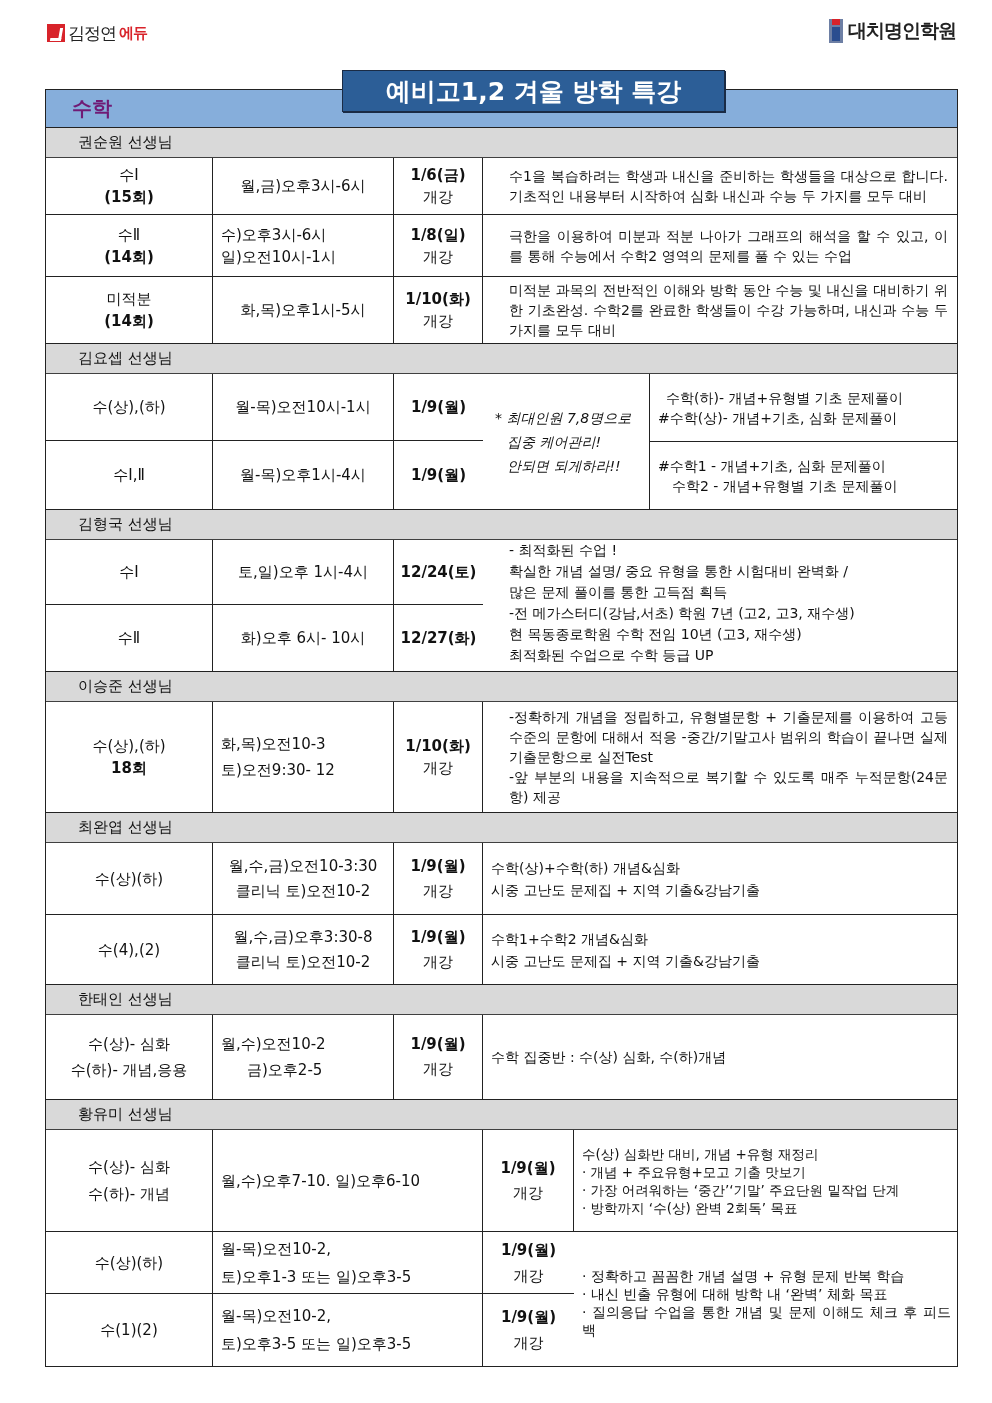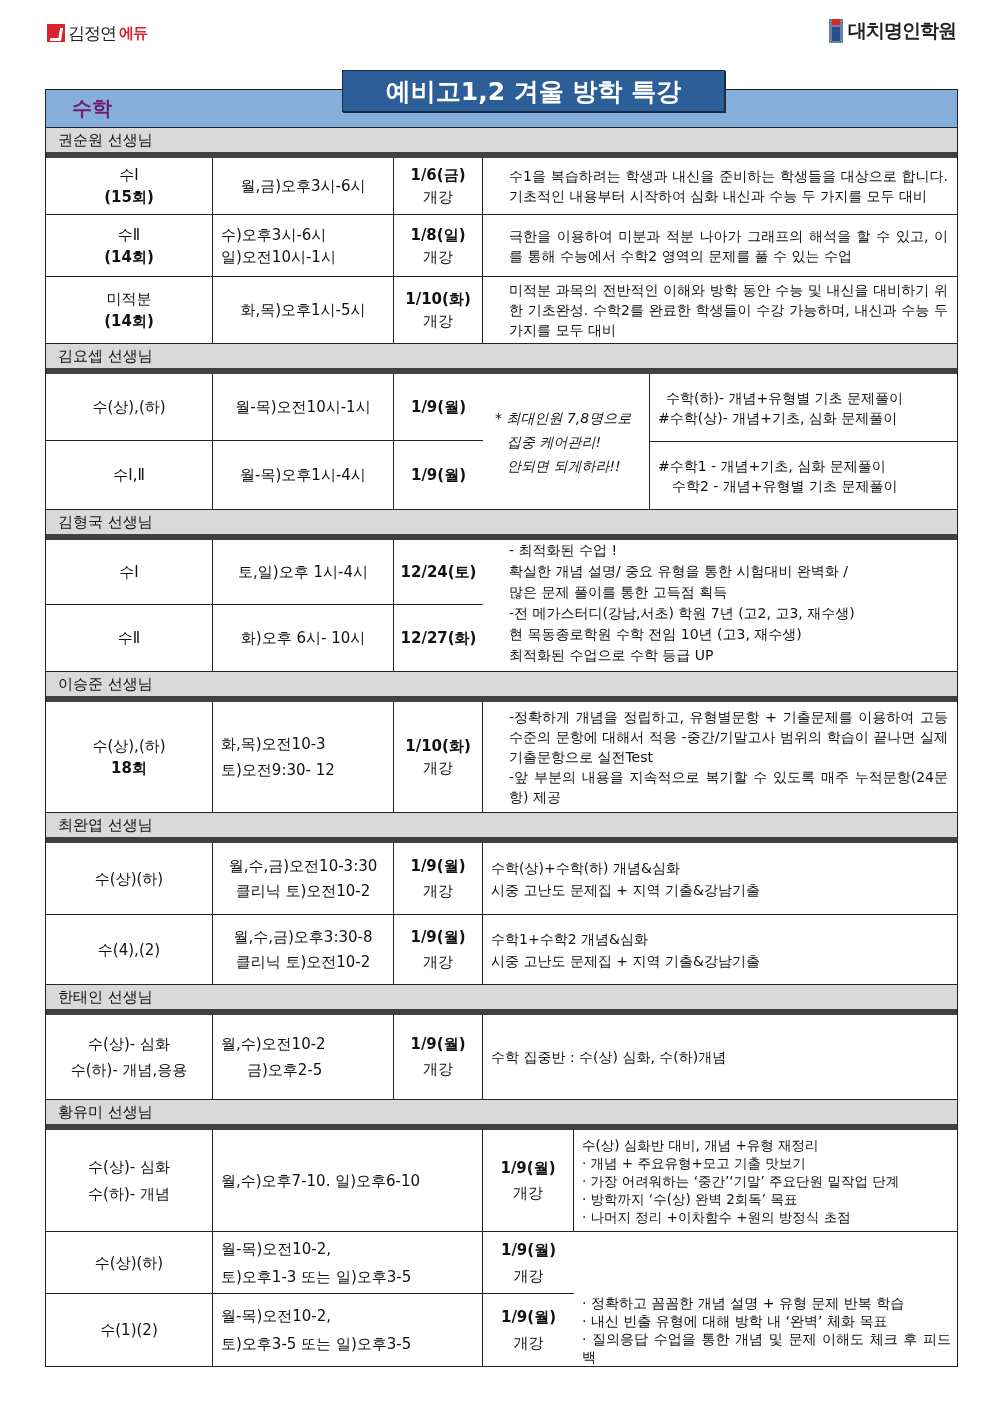--- a/index.html
+++ b/index.html
@@ -18,21 +18,21 @@
   .logo-right .mark::after { content: ""; position: absolute; left: 3px; top: 8px; width: 8px; height: 14px; background: #2a4d8f; }
   .logo-right .name { font-size: 19px; font-weight: bold; color: #222; letter-spacing: -1px; }
 
   .sheet { position: absolute; left: 45px; top: 89px; width: 913px; border: 1px solid #222; }
   .subject-bar { height: 38px; background: #86aedb; border-bottom: 1px solid #222; display: flex; align-items: center; padding-left: 26px; }
   .subject-bar span { font-size: 20px; font-weight: bold; color: #701a75; }
 
   .title-box { position: absolute; left: 342px; top: 70px; width: 383px; height: 42px; background: #2c5e97; border: 1px solid #1a2b45; box-shadow: 1px 1px 0 #1a2b45; display: flex; align-items: center; justify-content: center; z-index: 5; }
   .title-box span { color: #fff; font-size: 25px; font-weight: bold; letter-spacing: 0px; }
 
-  .teacher { height: 30px; background: #d9d9d9; border-bottom: 6px solid #404040; display: flex; align-items: center; padding-left: 12px; font-size: 15px; }
+  .teacher { height: 30px; background: #d9d9d9; border-bottom: 1px solid #404040; display: flex; align-items: center; padding-left: 32px; font-size: 15px; }
 
   .row { display: flex; border-bottom: 1px solid #222; }
   .row:last-child { border-bottom: none; }
   .c { border-right: 1px solid #222; display: flex; flex-direction: column; justify-content: center; font-size: 15px; line-height: 22px; }
   .c:last-child { border-right: none; }
   .c1 { width: 167px; align-items: center; text-align: center; }
   .c2 { width: 181px; padding-left: 8px; }
   .c2.center { align-items: center; text-align: center; padding-left: 0; }
   .c3 { width: 89px; align-items: center; text-align: center; }
   .c4 { flex: 1; padding: 0 9px 0 26px; font-size: 14px; line-height: 20px; text-align: justify; }
@@ -285,21 +285,20 @@
       </div>
     <div class="c c3" style="width:91px; line-height:25px">
         <span class="b">1/9(월)</span>
         <span>개강</span>
       </div>
     <div class="c" style="flex:1; padding-left:8px; font-size:13.5px; line-height:18px;">
       <span>수(상) 심화반 대비, 개념 +유형 재정리</span>
       <span>· 개념 + 주요유형+모고 기출 맛보기</span>
       <span>· 가장 어려워하는 ‘중간’‘기말’ 주요단원 밑작업 단계</span>
       <span>· 방학까지 ‘수(상) 완벽 2회독’ 목표</span>
-      <span>· 나머지 정리 +이차함수 +원의 방정식 초점</span>
     </div>
   </div>
   <div class="block" style="border-bottom:none">
     <div class="left">
       <div class="row" style="height:62px">
         <div class="c c1">
             <span>수(상)(하)</span>
           </div>
         <div class="c" style="width:270px; padding-left:8px; line-height:28px;">
             <span>월-목)오전10-2,</span>
@@ -317,19 +316,19 @@
         <div class="c" style="width:270px; padding-left:8px; line-height:28px;">
             <span>월-목)오전10-2,</span>
             <span>토)오후3-5 또는 일)오후3-5</span>
           </div>
         <div class="c c3" style="width:91px; line-height:26px">
             <span class="b">1/9(월)</span>
             <span>개강</span>
           </div>
       </div>
     </div>
-    <div class="right" style="justify-content:flex-end; padding:8px 6px 0 8px; font-size:14px; line-height:18px; text-align:justify;">
+    <div class="right" style="justify-content:center; padding:8px 6px 0 8px; font-size:14px; line-height:18px; text-align:justify;">
       <span>· 정확하고 꼼꼼한 개념 설명 + 유형 문제 반복 학습</span>
       <span>· 내신 빈출 유형에 대해 방학 내 ‘완벽’ 체화 목표</span>
       <span>· 질의응답 수업을 통한 개념 및 문제 이해도 체크 후 피드백</span>
     </div>
   </div>
 </div>
 
 </body></html>

